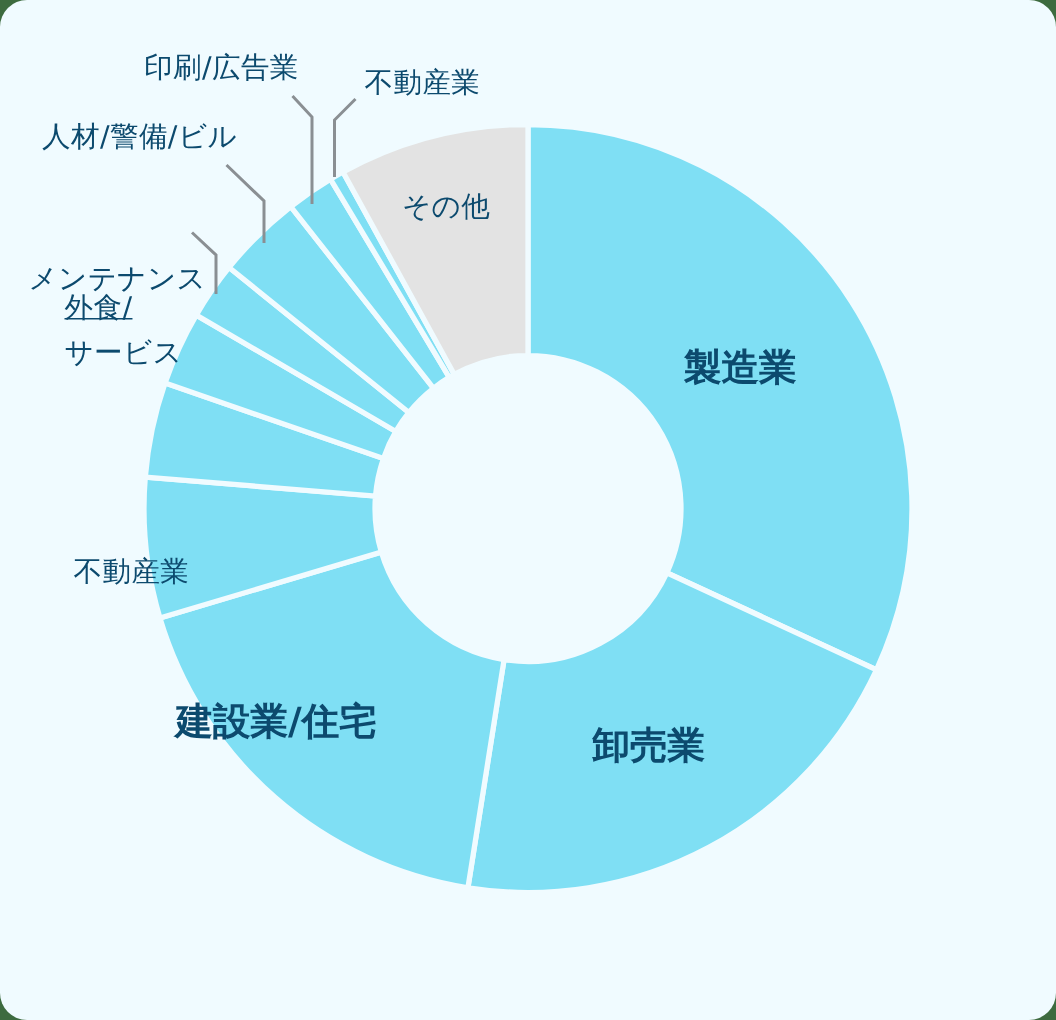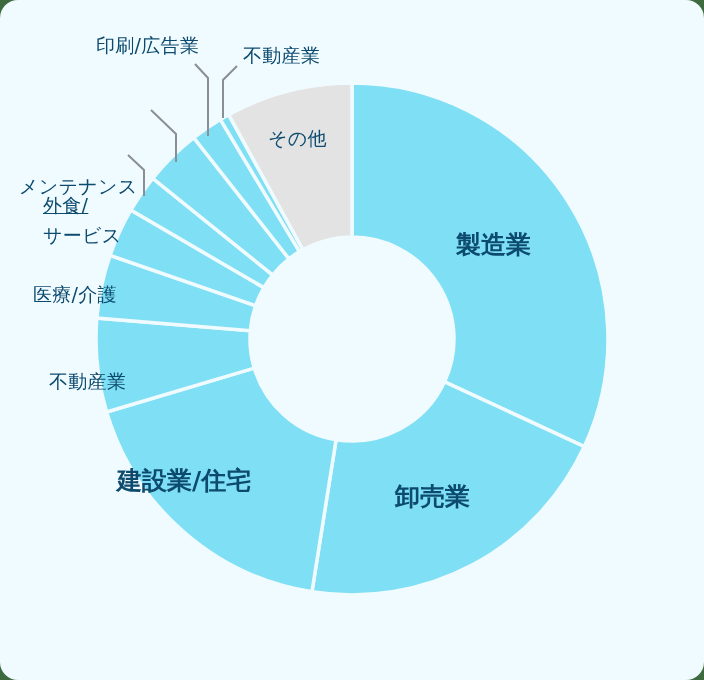--- a/index.html
+++ b/index.html
@@ -53,20 +53,20 @@
       <polyline points="151,110 176,134 176,162"></polyline>
       <polyline points="195,64 208,78 208,136"></polyline>
       <polyline points="237,66 223,80 223,118"></polyline>
     </g>
   </svg>
 
   <div class="lbl big" style="left:395px; top:483px;">卸売業</div>
   <div class="lbl big" style="left:456px; top:231px;">製造業</div>
   <div class="lbl big" style="left:117px; top:467px;">建設業/住宅</div>
   <div class="lbl" style="left:49px; top:347px;margin-top:20px;">不動産業</div>
-  <div class="lbl" style="left:33px; top:280px;">医療/介護</div>
   <div class="lbl" style="left:43px; top:191px;text-decoration:underline;">外食/</div>
   <div class="lbl" style="left:43px; top:221px;text-align:center;">サービス</div>
   <div class="lbl" style="left:19px; top:124px;margin-top:48px;">メンテナンス</div>
+  <div class="lbl" style="left:28px; top:77px;">人材/警備/ビル</div>
   <div class="lbl" style="left:96px; top:31px;">印刷/広告業</div>
   <div class="lbl" style="left:243px; top:41px;">不動産業</div>
   <div class="lbl" style="left:268px; top:124px;text-align:right;">その他</div>
 </div>
 
 </body></html>

